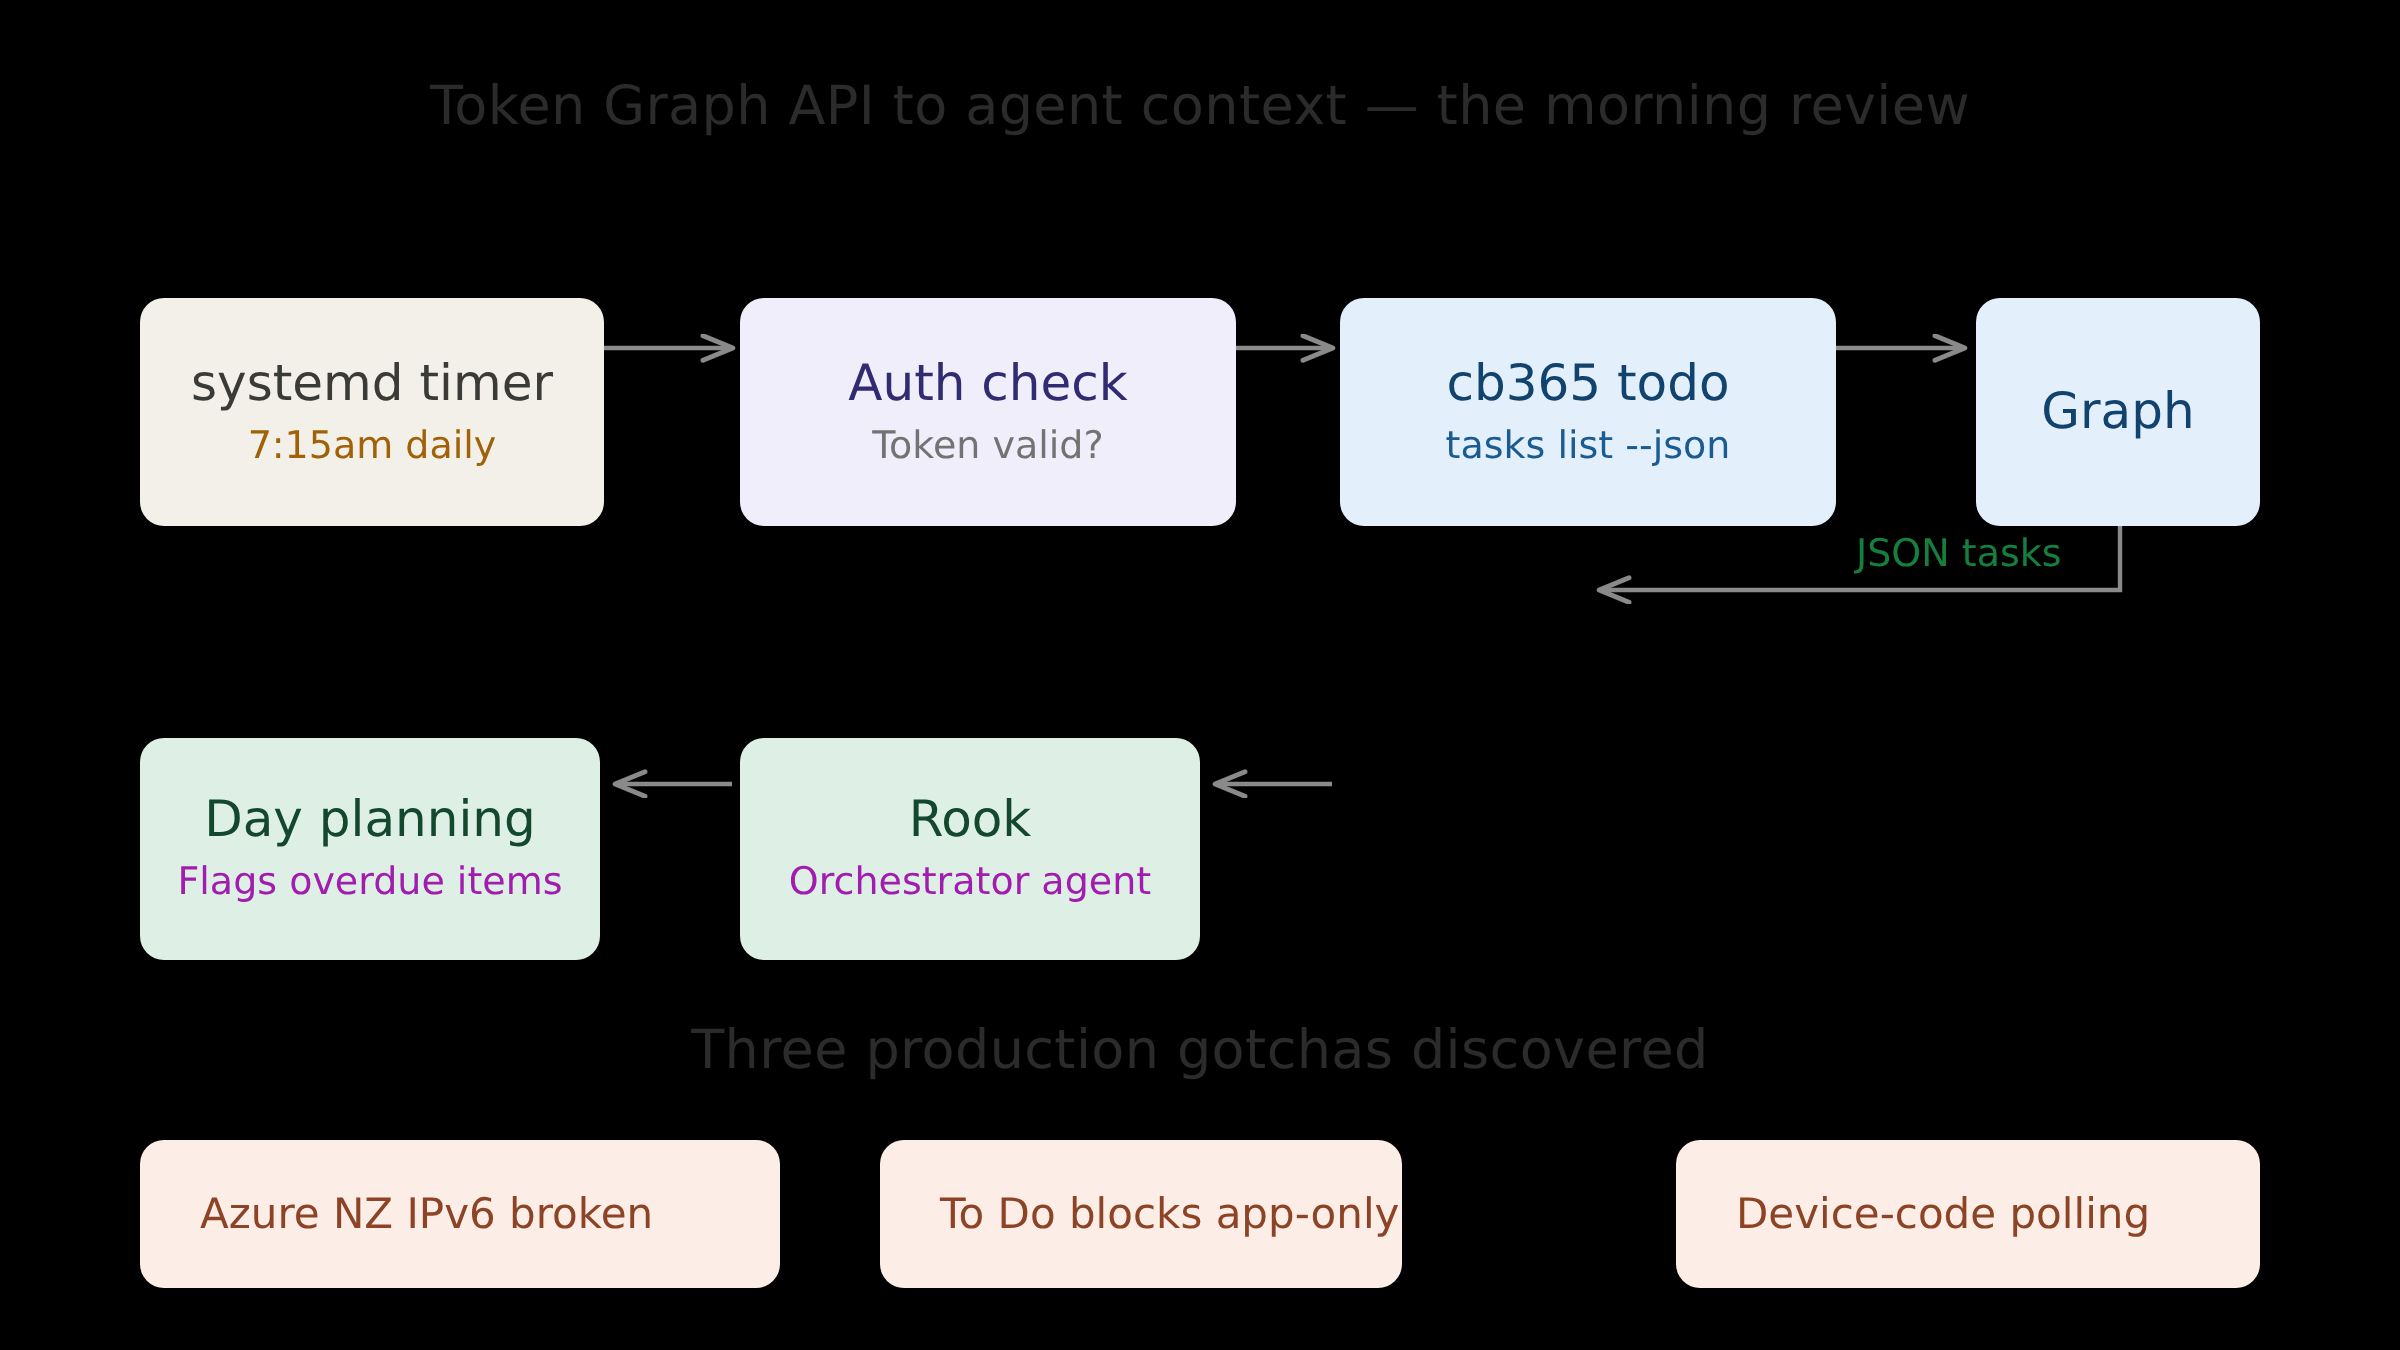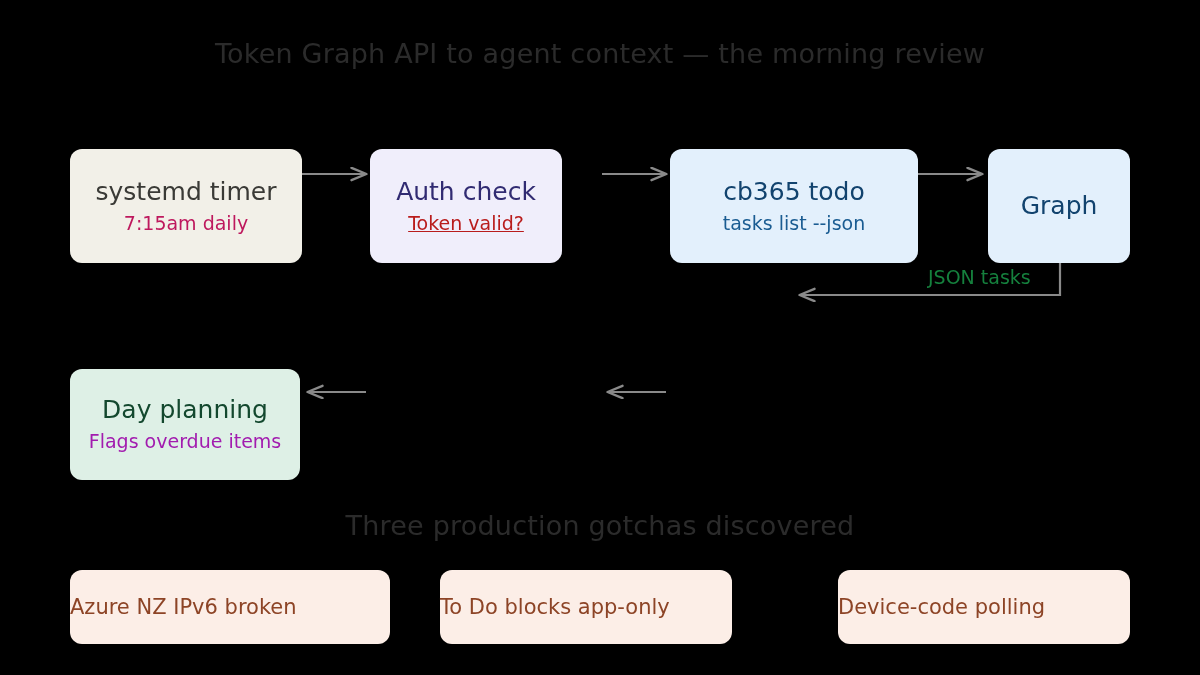--- a/index.html
+++ b/index.html
@@ -61,43 +61,44 @@
     font-size: 19px;
     line-height: 26px;
     font-weight: 400;
     white-space: nowrap;
     margin-top: 3px;
   }
 
   
   .pal-cream   { background: #f2f0e8; }
   .pal-cream .title { color: #3a3a36; }
-  .pal-cream .sub   { color: #be185d; }
+  .pal-cream .sub   { color: #a16207; }
 
   .pal-lav     { background: #f0eefb; }
   .pal-lav .title { color: #312b72; }
-  .pal-lav .sub   { color: #b91c1c; text-decoration: underline; }
+  .pal-lav .sub   { color: #737373; }
 
   .pal-blue    { background: #e3f0fc; }
   .pal-blue .title { color: #12436e; }
   .pal-blue .sub   { color: #1a5c92; }
 
   .pal-mint    { background: #def0e6; }
   .pal-mint .title { color: #13482e; }
   .pal-mint .sub   { color: #a21caf; }
 
   
   .gotcha {
     position: absolute;
     box-sizing: border-box;
     border-radius: 12px;
     background: #fceee7;
     display: flex;
     align-items: center;
     justify-content: flex-start;
+    padding-left: 30px;
   }
   .gotcha .label {
     font-size: 21px;
     color: #8d4426;
     font-weight: 400;
     white-space: nowrap;
   }
 
   
   .edge-label {
@@ -145,46 +146,50 @@
     </g>
   </svg>
 
   <div class="edge-label" style="left:928px; top:266px;">JSON tasks</div>
 
   <div class="node pal-cream" style="left:70px;  top:117px; width:232px; height:114px;">
     <div class="title">systemd timer</div>
     <div class="sub">7:15am daily</div>
   </div>
 
-  <div class="node pal-lav" style="left:370px; top:117px; width:192px; height:114px;">
+  <div class="node pal-lav" style="left:370px; top:117px; width:248px; height:114px;">
     <div class="title">Auth check</div>
     <div class="sub">Token valid?</div>
   </div>
 
   <div class="node pal-blue" style="left:670px; top:117px; width:248px; height:114px;">
     <div class="title">cb365 todo</div>
     <div class="sub">tasks list --json</div>
   </div>
 
   <div class="node pal-blue" style="left:988px; top:117px; width:142px; height:114px;">
     <div class="title">Graph</div>
   </div>
 
   <div class="node pal-mint" style="left:70px;  top:337px; width:230px; height:111px;">
     <div class="title">Day planning</div>
     <div class="sub">Flags overdue items</div>
   </div>
 
+  <div class="node pal-mint" style="left:370px; top:337px; width:230px; height:111px;">
+    <div class="title">Rook</div>
+    <div class="sub">Orchestrator agent</div>
+  </div>
 
 
   <div class="gotcha" style="left:70px;  top:570px; width:320px; height:74px;">
     <div class="label">Azure NZ IPv6 broken</div>
   </div>
 
-  <div class="gotcha" style="left:440px; top:570px; width:292px; height:74px;align-items:center;">
+  <div class="gotcha" style="left:440px; top:570px; width:261px; height:74px;align-items:center;">
     <div class="label">To Do blocks app-only</div>
   </div>
 
   <div class="gotcha" style="left:838px; top:570px; width:292px; height:74px;">
     <div class="label">Device-code polling</div>
   </div>
 
 </div>
 
 </body></html>

